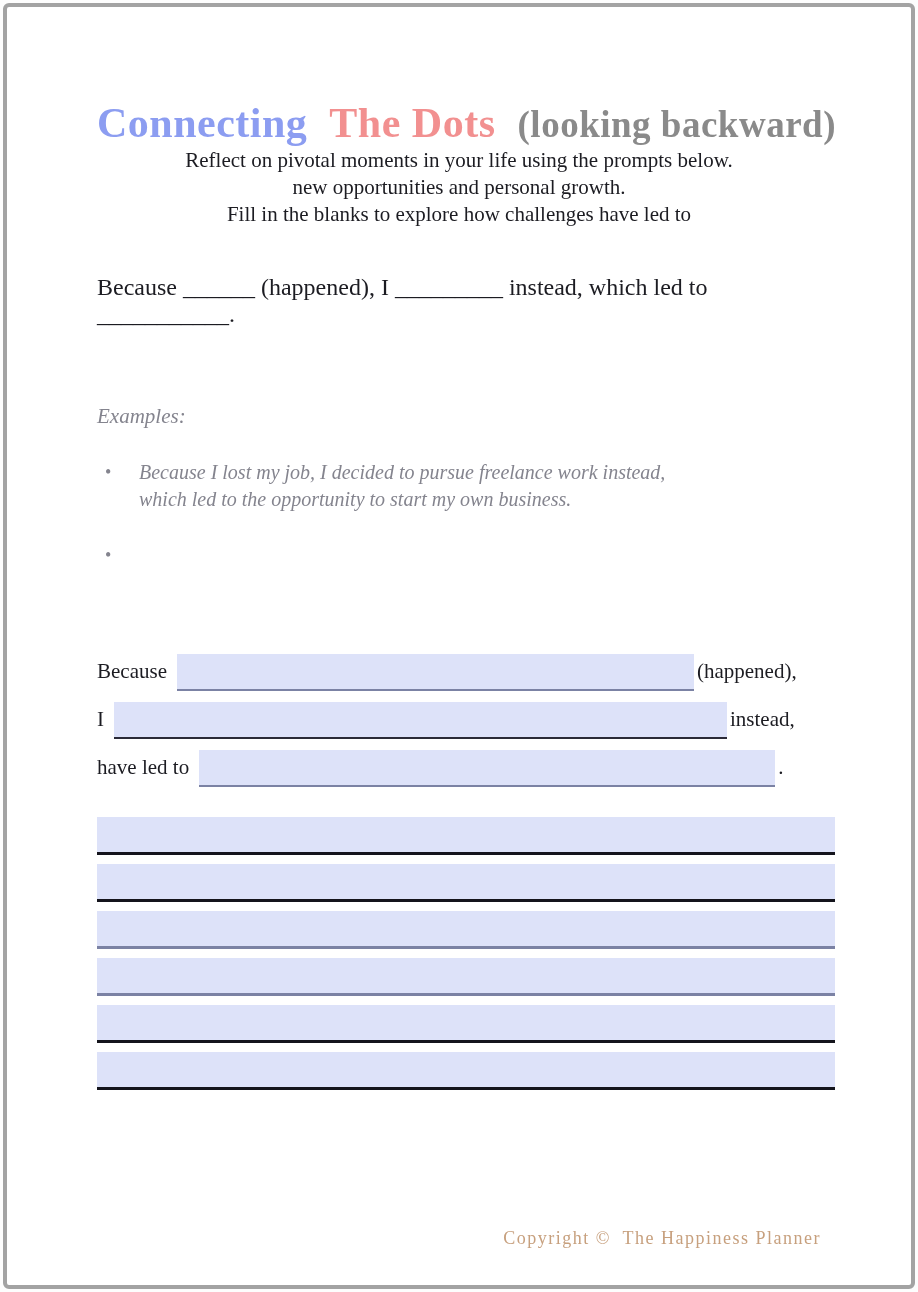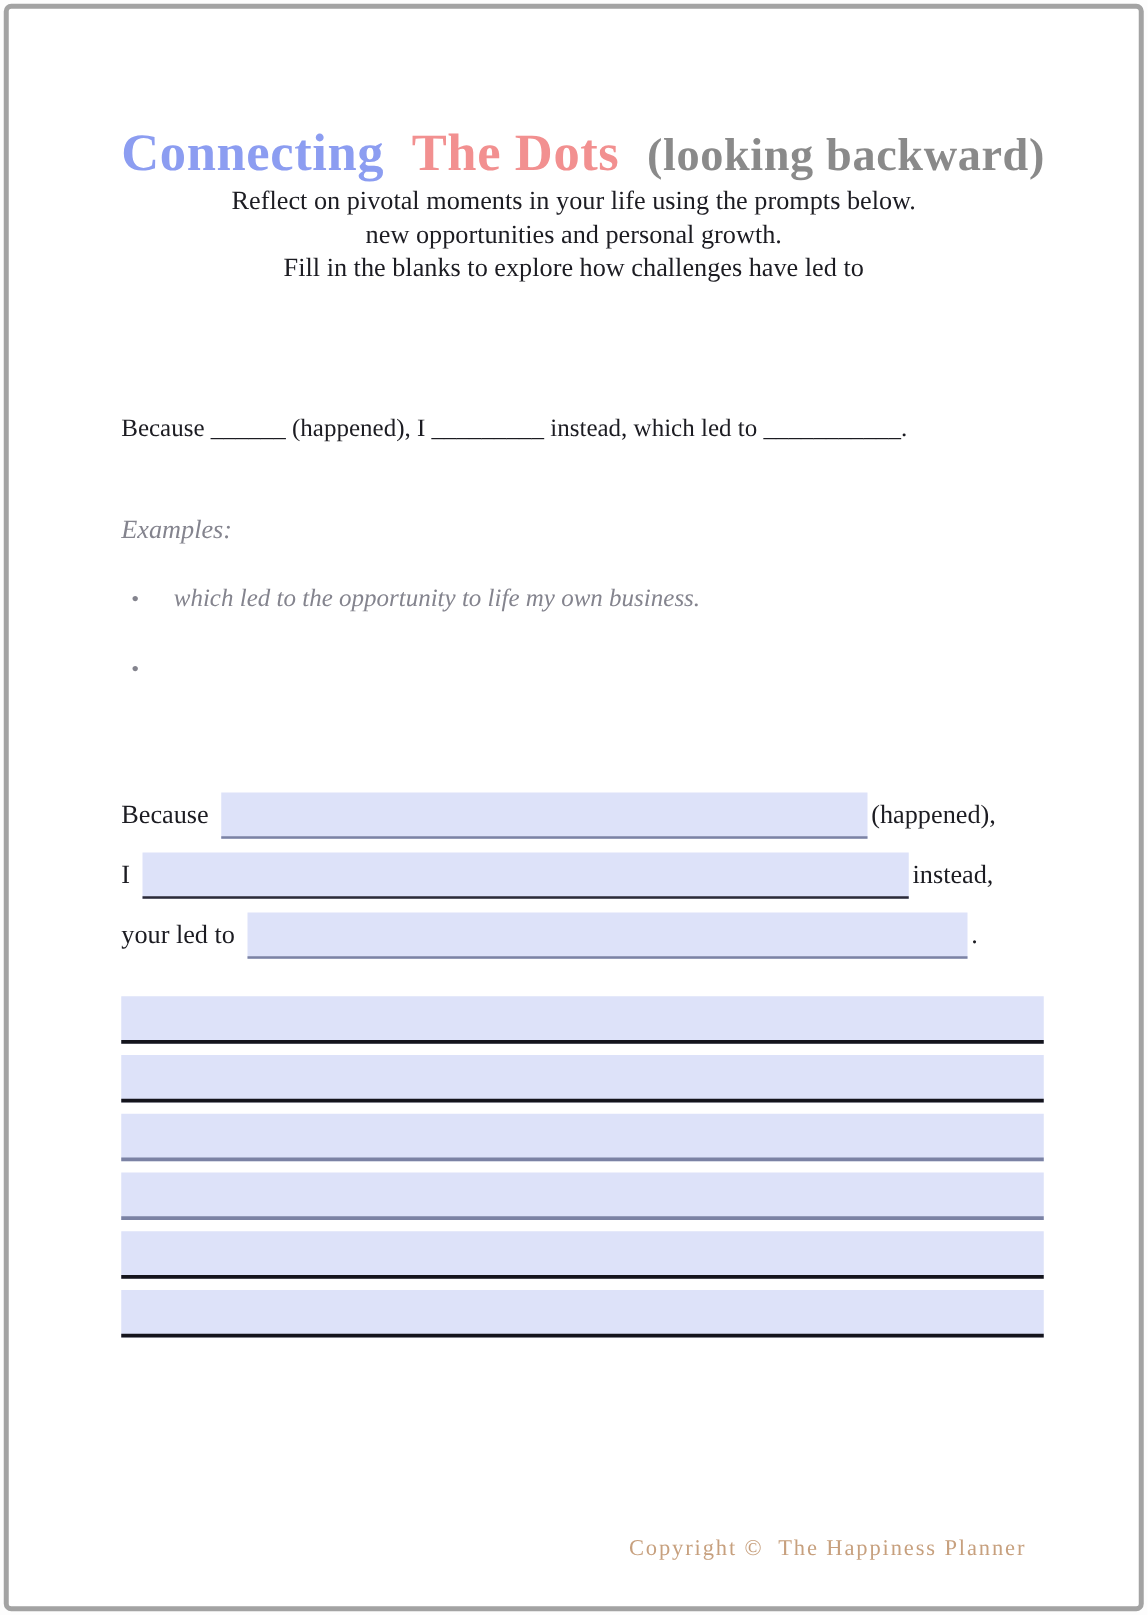--- a/index.html
+++ b/index.html
@@ -17,24 +17,24 @@
   
   .title { margin-top:92px; text-align:center; font-size:42px; letter-spacing:0.5px; white-space:nowrap; }
   .t-blue { color:#8C9DF1; }
   .t-pink { color:#F29090; margin-left:11px; }
   .t-gray { color:#8A8A8A; font-size:37px; margin-left:11px; }
 
   
   .intro { text-align:center; font-size:21px; line-height:27px; color:#1C1C22; }
 
   
-  .prompt { margin-top:104px; font-size:20px; color:#1C1C22; }
+  .prompt { margin-top:46px; font-size:24px; color:#1C1C22; }
 
   
-  .examples-label { margin-top:56px; font-size:21px; font-style:italic; color:#84848E; }
+  .examples-label { margin-top:76px; font-size:21px; font-style:italic; color:#84848E; }
   .example-list { margin-top:30px; }
   .example-item { display:flex; font-size:20px; font-style:italic; color:#84848E; line-height:27px; }
   .example-item + .example-item { margin-top:29px; }
   .bullet { width:42px; flex:0 0 42px; font-style:normal; font-size:18px; color:#84848E; padding-left:8px; }
 
   
   .fill-in { margin-top:84px; }
   .fill-row { display:flex; align-items:center; height:38px; margin-bottom:10px; font-size:21px; color:#1C1C22; }
   .fill-row .prefix { padding-bottom:2px; white-space:nowrap; }
   .fill-row .suffix { padding-bottom:2px; padding-left:3px; white-space:nowrap; }
@@ -84,41 +84,42 @@
   </div>
 
   <div class="prompt">Because ______ (happened), I _________ instead, which led to ___________.</div>
 
   <div class="examples-label">Examples:</div>
 
   <div class="example-list">
     <div class="example-item">
       <span class="bullet">•</span>
       <span>
-        <div>which led to the opportunity to life my own business.</div>
+        <div>Because I lost my job, I decided to pursue freelance work instead,</div>
+        <div>which led to the opportunity to start my own business.</div>
       </span>
     </div>
     <div class="example-item">
       <span class="bullet">•</span>
     </div>
   </div>
 
   <div class="fill-in">
     <div class="fill-row">
       <span class="prefix">Because</span>
       <input type="text" class="inline-field field-1" style="">
       <span class="suffix">(happened),</span>
     </div>
     <div class="fill-row">
       <span class="prefix">I</span>
       <input type="text" class="inline-field field-2" style="">
       <span class="suffix">instead,</span>
     </div>
     <div class="fill-row">
-      <span class="prefix">your led to</span>
+      <span class="prefix">have led to</span>
       <input type="text" class="inline-field field-3" style="">
       <span class="suffix">.</span>
     </div>
   </div>
 
   <div class="answer-lines">
       <input type="text" class="answer-line dark" style="">
       <input type="text" class="answer-line dark" style="">
       <input type="text" class="answer-line slate" style="">
       <input type="text" class="answer-line slate" style="">

